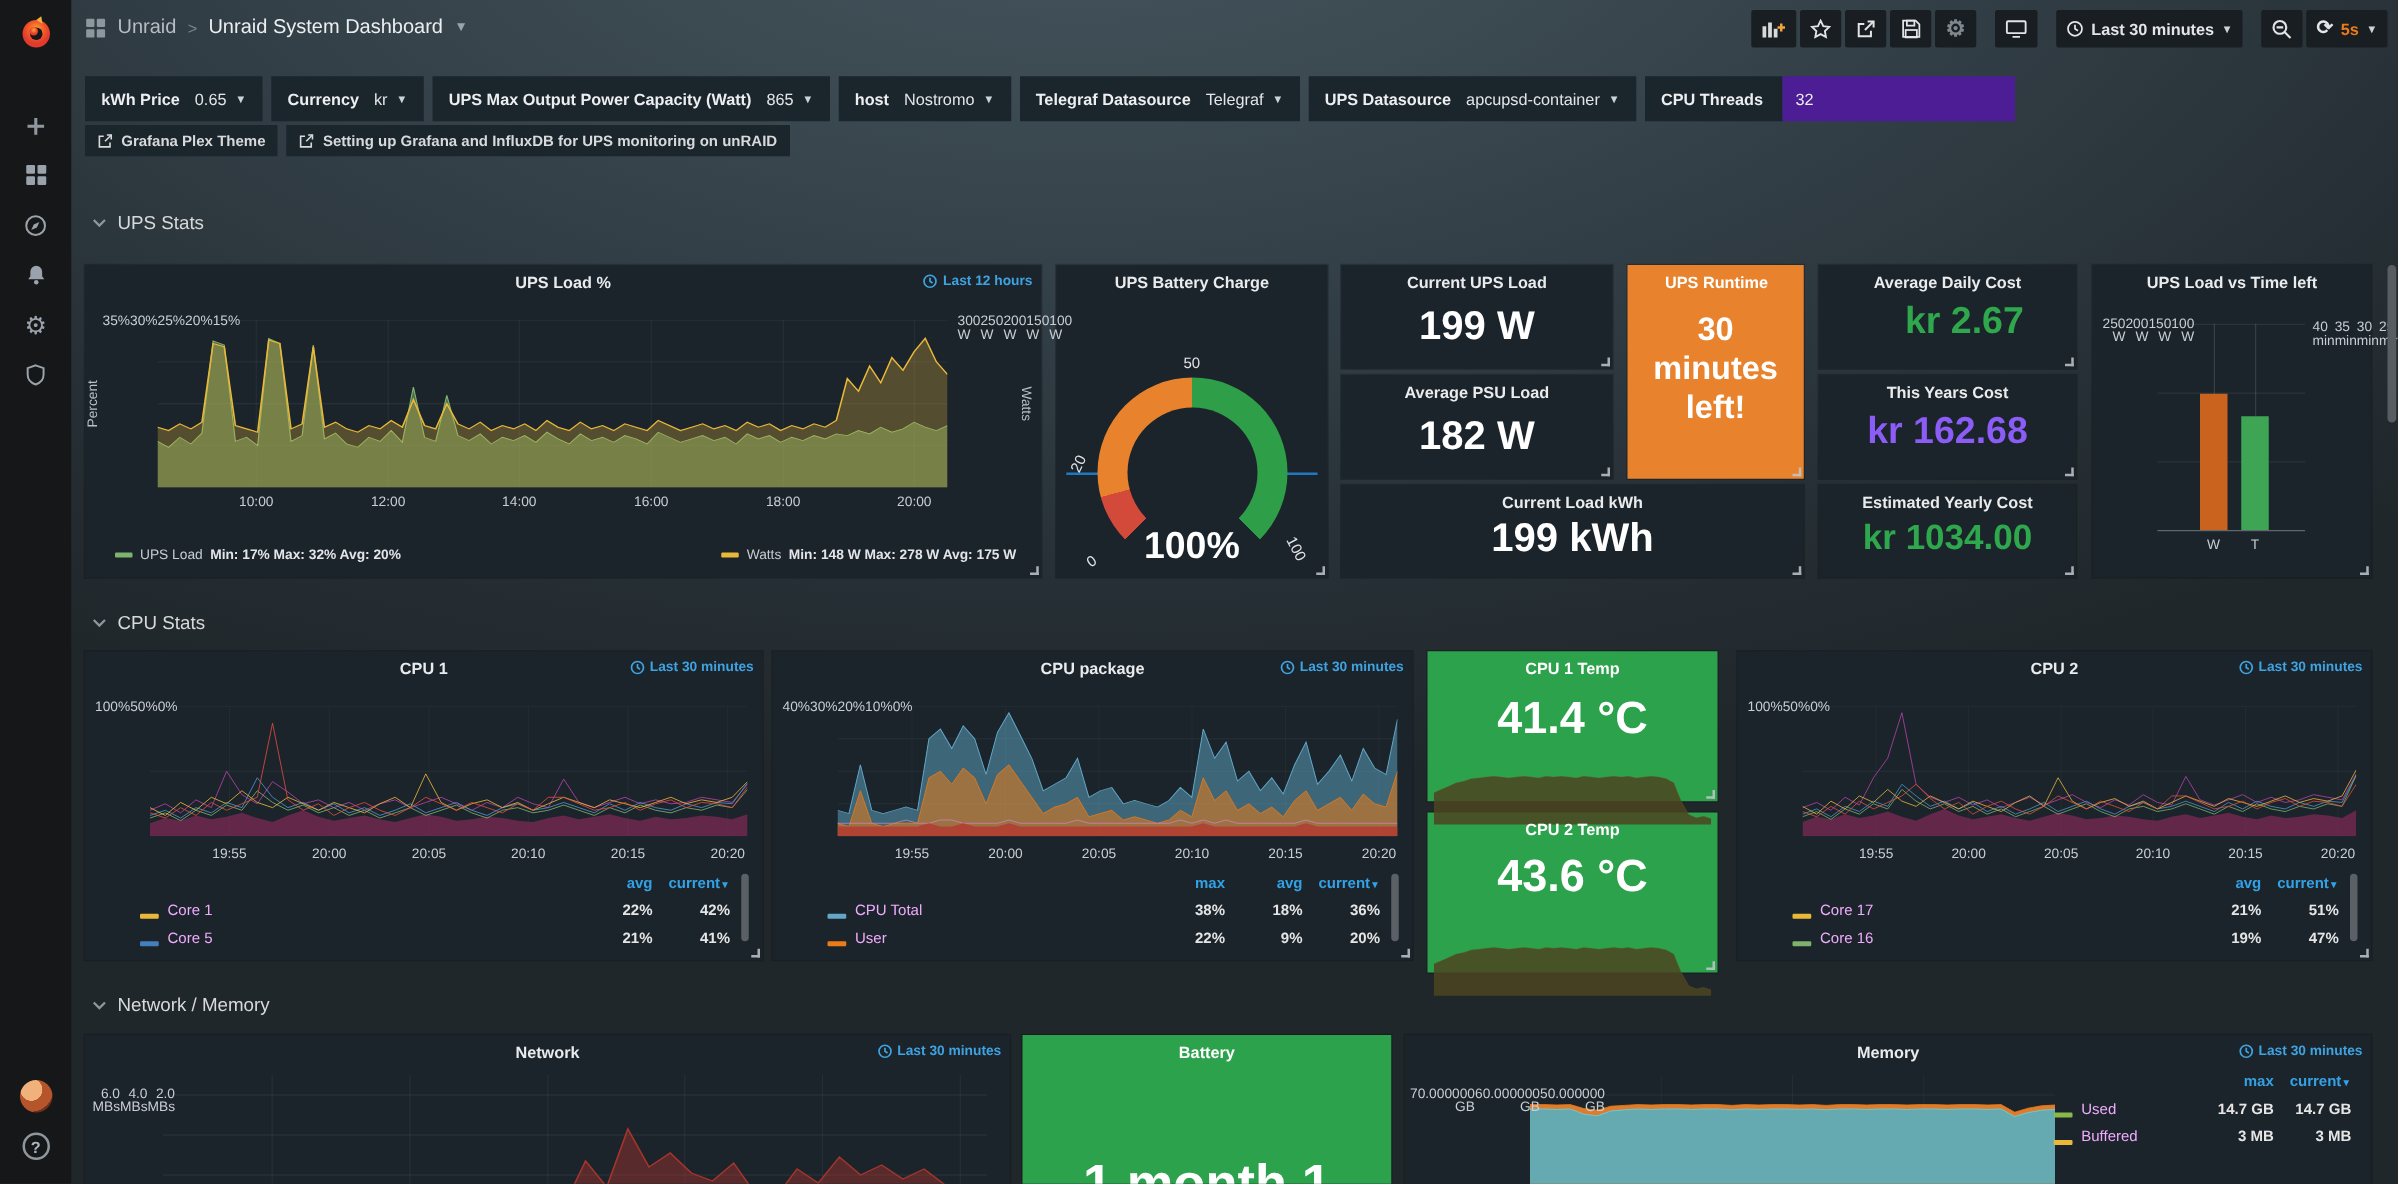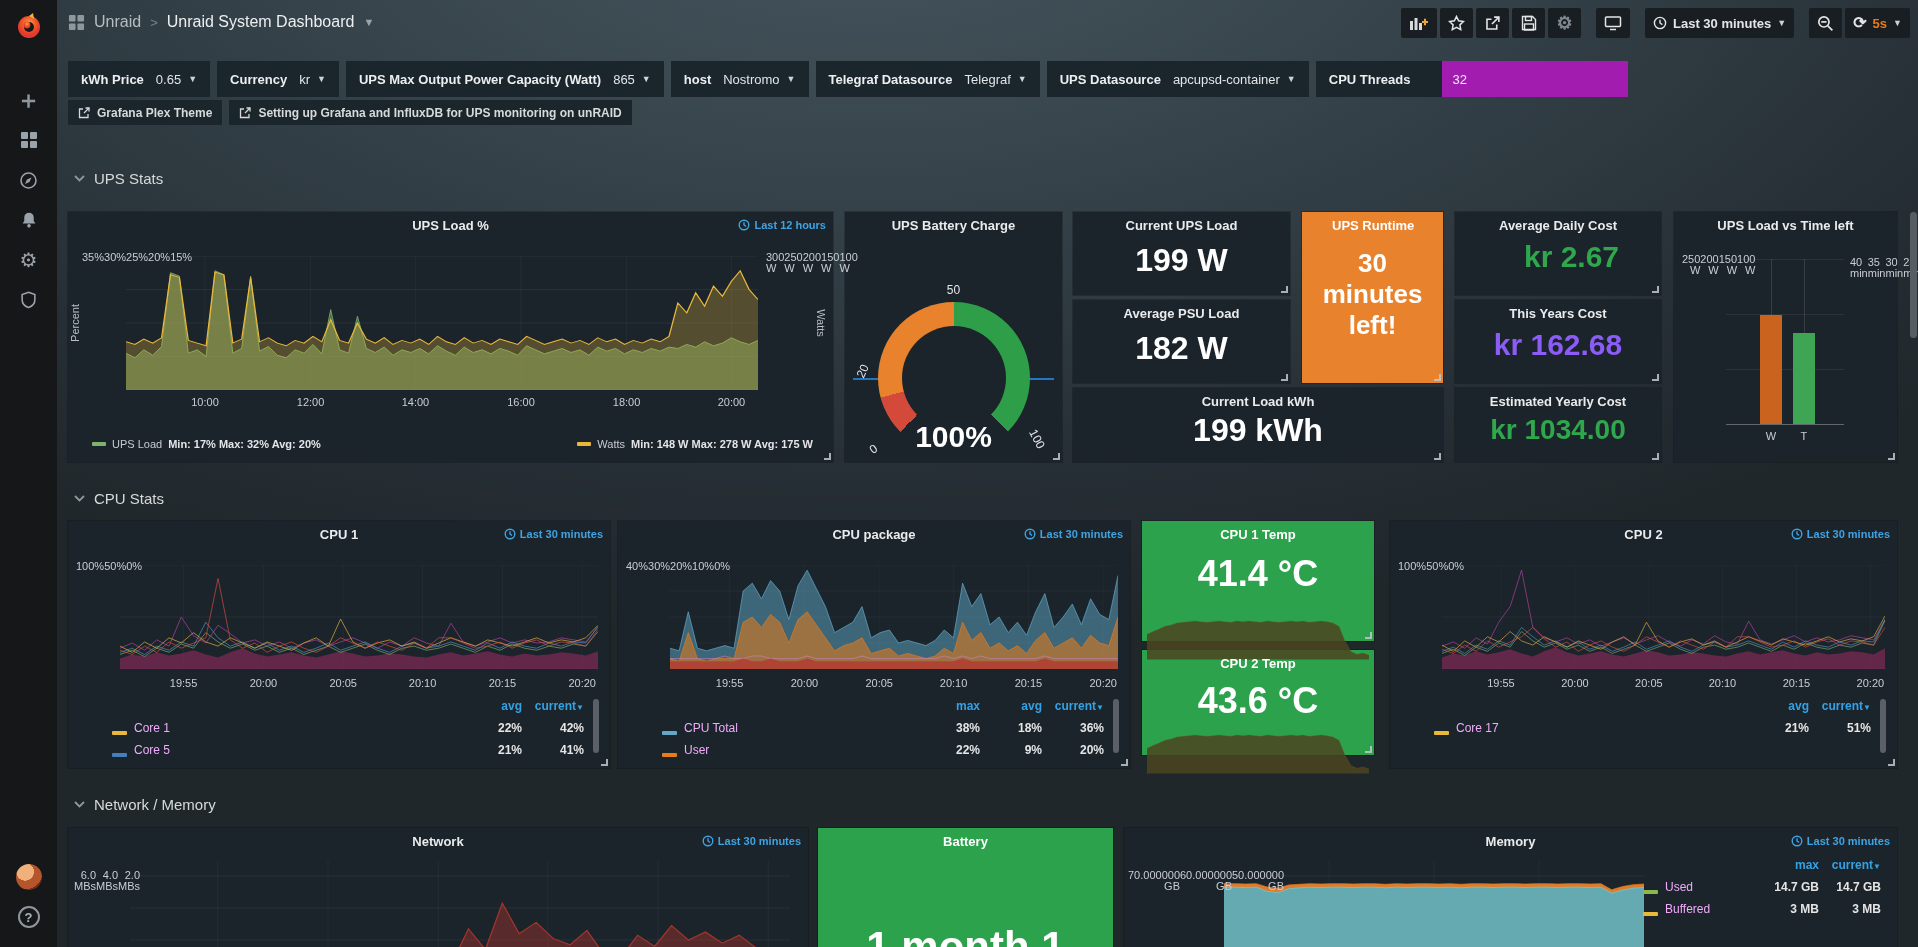--- a/index.html
+++ b/index.html
@@ -30,21 +30,21 @@
     justify-content:center; gap:6px; color:#e3e5e8; font-size:13px; font-weight:600; cursor:pointer; }
   .tb-btn.dim { color:#80888f; }
   .tb-gap { width:9px; }
   .tb-orange { color:#eb7b18; }
   .caret { font-size:9px; color:#cdd2d6; }
   
   .varbar { position:absolute; left:68px; top:61px; display:flex; gap:7px; z-index:10; }
   .var { display:flex; align-items:center; height:36px; background:#1b252c; padding:0 13px; gap:12px; font-size:13px; cursor:pointer; }
   .var-label { font-weight:700; color:#eceef0; }
   .var-value { color:#e3e5e8; display:flex; align-items:center; gap:7px; }
-  .var-input { height:36px; width:186px; background:#a21caf; border:none; outline:none; color:#eceef0; font-size:13px;
+  .var-input { height:36px; width:186px; background:#4c1d95; border:none; outline:none; color:#eceef0; font-size:13px;
     padding:0 10px; font-family:"Liberation Sans",sans-serif; }
   .linkbar { position:absolute; left:68px; top:100px; display:flex; gap:7px; z-index:10; }
   .dlink { height:25px; background:#1b252c; display:flex; align-items:center; gap:7px; padding:0 10px; font-size:12px;
     font-weight:700; color:#d8d9da; cursor:pointer; }
   
   .rowhdr { position:absolute; display:flex; align-items:center; gap:9px; font-size:15px; font-weight:500; color:#d8d9da;
     cursor:pointer; z-index:5; }
   .rowhdr svg { color:#8f979e; }
   .panel { position:absolute; background:#1b242b; box-shadow:0 0 0 1px rgba(0,0,0,0.22); }
   .p-title { position:absolute; top:6px; left:30px; right:30px; text-align:center; font-size:13px; font-weight:600;
@@ -271,21 +271,21 @@
       </span>
   </div>
   <div class="var">
     <span class="var-label">UPS Datasource</span>
     <span class="var-value">
         <span>apcupsd-container</span>
         <span class="caret">▼</span>
       </span>
   </div>
   <div style="display:flex;">
-    <div class="var" style="padding-right:32px;">
+    <div class="var" style="padding-right:16px;">
       <span class="var-label">CPU Threads</span>
     </div>
     <input class="var-input" value="32" style="">
   </div>
 </div>
 
 <div class="linkbar">
   <div class="dlink">
     <svg width="12" height="12" viewBox="0 0 12 12" fill="none" stroke="#d8d9da" stroke-width="1.3">
         <path d="M5 2H1.5v8.5H10V7"></path>
@@ -608,21 +608,21 @@
 
 <div class="panel green" style="left:1142px;top:521px;width:232px;height:120px;">
   <div class="p-title" style="color:#fff;">CPU 1 Temp</div>
   <div class="stat-value" style="top:32px;font-size:36px;">41.4 °C</div>
   <div class="spark"><svg viewBox="0 0 1000 300" preserveAspectRatio="none">
         <path d="M0,300 L0.0,186.0 L27.0,174.0 L54.1,162.0 L81.1,150.0 L108.1,144.0 L135.1,135.0 L162.2,132.0 L189.2,129.0 L216.2,126.0 L243.2,129.0 L270.3,132.0 L297.3,129.0 L324.3,126.0 L351.4,129.0 L378.4,132.0 L405.4,126.0 L432.4,129.0 L459.5,126.0 L486.5,129.0 L513.5,132.0 L540.5,126.0 L567.6,129.0 L594.6,132.0 L621.6,129.0 L648.6,126.0 L675.7,129.0 L702.7,126.0 L729.7,132.0 L756.8,129.0 L783.8,126.0 L810.8,129.0 L837.8,135.0 L864.9,150.0 L891.9,216.0 L918.9,264.0 L945.9,276.0 L973.0,270.0 L1000.0,279.0 L1000,300 Z" fill="#4c4520" fill-opacity="0.85" stroke="none"></path>
         <polyline points="0.0,186.0 27.0,174.0 54.1,162.0 81.1,150.0 108.1,144.0 135.1,135.0 162.2,132.0 189.2,129.0 216.2,126.0 243.2,129.0 270.3,132.0 297.3,129.0 324.3,126.0 351.4,129.0 378.4,132.0 405.4,126.0 432.4,129.0 459.5,126.0 486.5,129.0 513.5,132.0 540.5,126.0 567.6,129.0 594.6,132.0 621.6,129.0 648.6,126.0 675.7,129.0 702.7,126.0 729.7,132.0 756.8,129.0 783.8,126.0 810.8,129.0 837.8,135.0 864.9,150.0 891.9,216.0 918.9,264.0 945.9,276.0 973.0,270.0 1000.0,279.0" fill="none" stroke="#6b5e2b" stroke-width="1.2"></polyline>
       </svg></div>
   <div class="corner"></div>
 </div>
-<div class="panel green" style="left:1142px;top:650px;width:232px;height:105px;">
+<div class="panel green" style="left:1142px;top:650px;width:232px;height:128px;">
   <div class="p-title" style="color:#fff;">CPU 2 Temp</div>
   <div class="stat-value" style="top:30px;font-size:36px;">43.6 °C</div>
   <div class="spark"><svg viewBox="0 0 1000 300" preserveAspectRatio="none">
         <path d="M0,300 L0.0,186.0 L27.0,174.0 L54.1,162.0 L81.1,150.0 L108.1,144.0 L135.1,135.0 L162.2,132.0 L189.2,129.0 L216.2,126.0 L243.2,129.0 L270.3,132.0 L297.3,129.0 L324.3,126.0 L351.4,129.0 L378.4,132.0 L405.4,126.0 L432.4,129.0 L459.5,126.0 L486.5,129.0 L513.5,132.0 L540.5,126.0 L567.6,129.0 L594.6,132.0 L621.6,129.0 L648.6,126.0 L675.7,129.0 L702.7,126.0 L729.7,132.0 L756.8,129.0 L783.8,126.0 L810.8,129.0 L837.8,135.0 L864.9,150.0 L891.9,216.0 L918.9,264.0 L945.9,276.0 L973.0,270.0 L1000.0,279.0 L1000,300 Z" fill="#4c4520" fill-opacity="0.85" stroke="none"></path>
         <polyline points="0.0,186.0 27.0,174.0 54.1,162.0 81.1,150.0 108.1,144.0 135.1,135.0 162.2,132.0 189.2,129.0 216.2,126.0 243.2,129.0 270.3,132.0 297.3,129.0 324.3,126.0 351.4,129.0 378.4,132.0 405.4,126.0 432.4,129.0 459.5,126.0 486.5,129.0 513.5,132.0 540.5,126.0 567.6,129.0 594.6,132.0 621.6,129.0 648.6,126.0 675.7,129.0 702.7,126.0 729.7,132.0 756.8,129.0 783.8,126.0 810.8,129.0 837.8,135.0 864.9,150.0 891.9,216.0 918.9,264.0 945.9,276.0 973.0,270.0 1000.0,279.0" fill="none" stroke="#6b5e2b" stroke-width="1.2"></polyline>
       </svg></div>
   <div class="corner"></div>
 </div>
 
 <div class="panel" style="left:1390px;top:521px;width:507px;height:247px;">
@@ -670,20 +670,25 @@
       <div class="lg-row lg-head">
         <span class="lg-name"></span>
         <span class="lg-col">avg</span>
         <span class="lg-col">current<span class="sort">▼</span></span>
       </div>
       <div class="lg-row">
         <span class="lg-name"><i style="background:#eab839"></i>Core 17</span>
         <span class="lg-val">21%</span>
         <span class="lg-val">51%</span>
       </div>
+      <div class="lg-row">
+        <span class="lg-name"><i style="background:#7eb26d"></i>Core 16</span>
+        <span class="lg-val">19%</span>
+        <span class="lg-val">47%</span>
+      </div>
     </div>
   <div class="lg-scroll" style="right:11px;top:178px;height:54px;"></div>
   <div class="corner"></div>
 </div>
 
 <div class="panel" style="left:68px;top:828px;width:740px;height:240px;">
   <div class="p-title">Network</div>
   <div class="p-time">
     <svg width="12" height="12" viewBox="0 0 14 14" fill="none" stroke="currentColor" stroke-width="1.6">
         <circle cx="7" cy="7" r="5.6"></circle>

